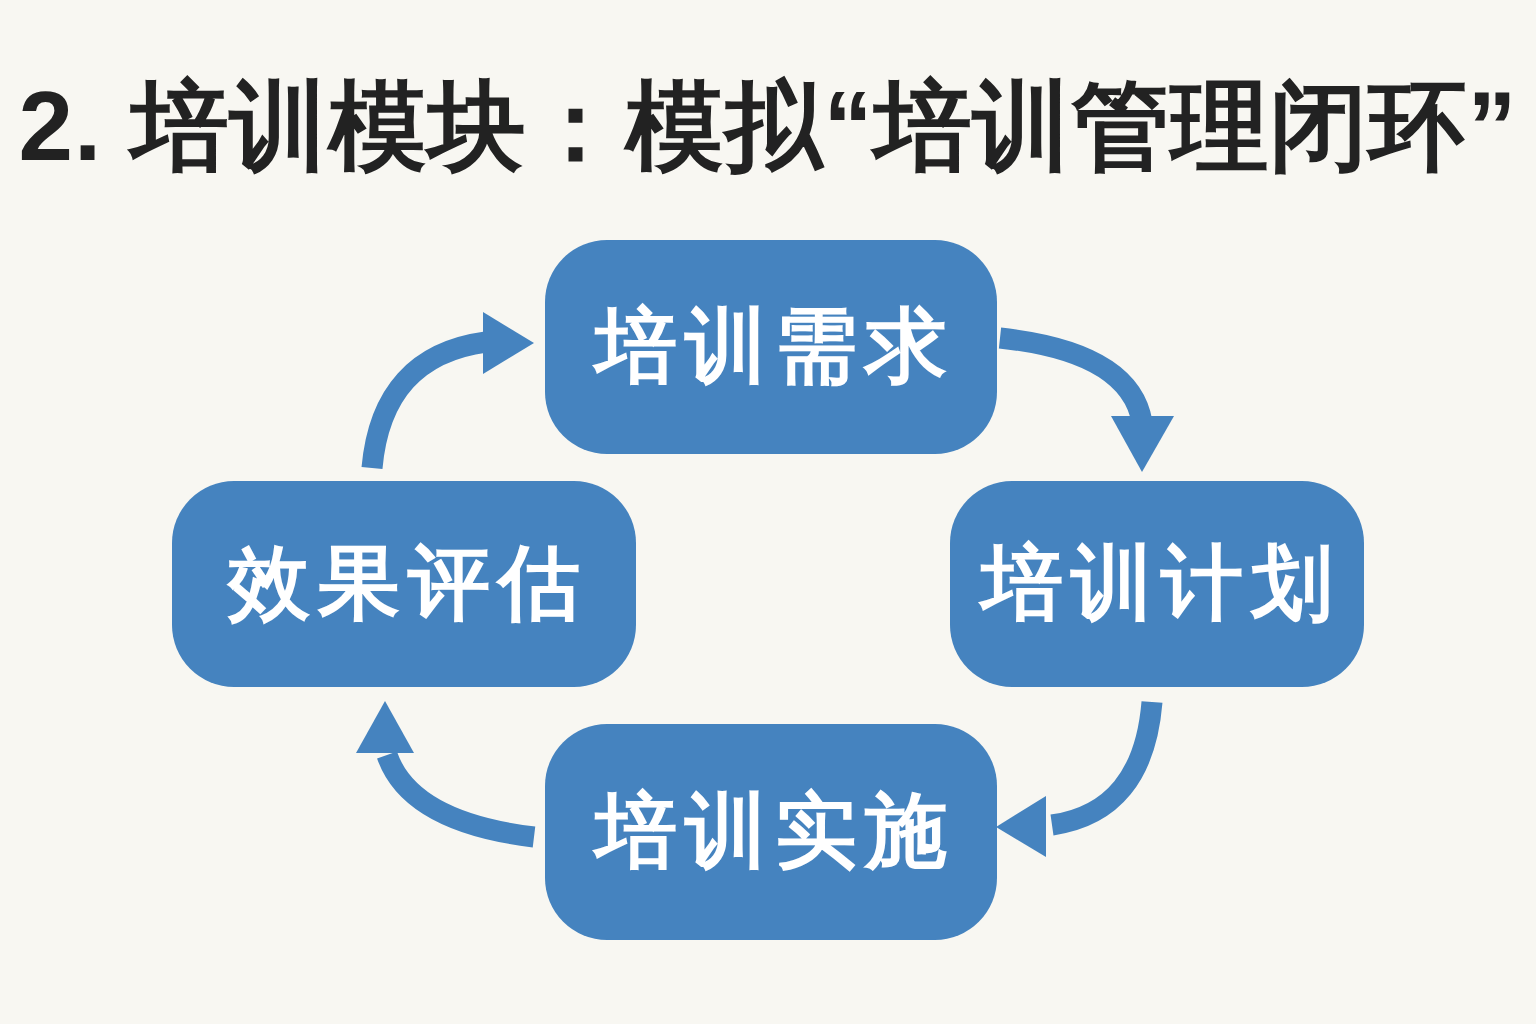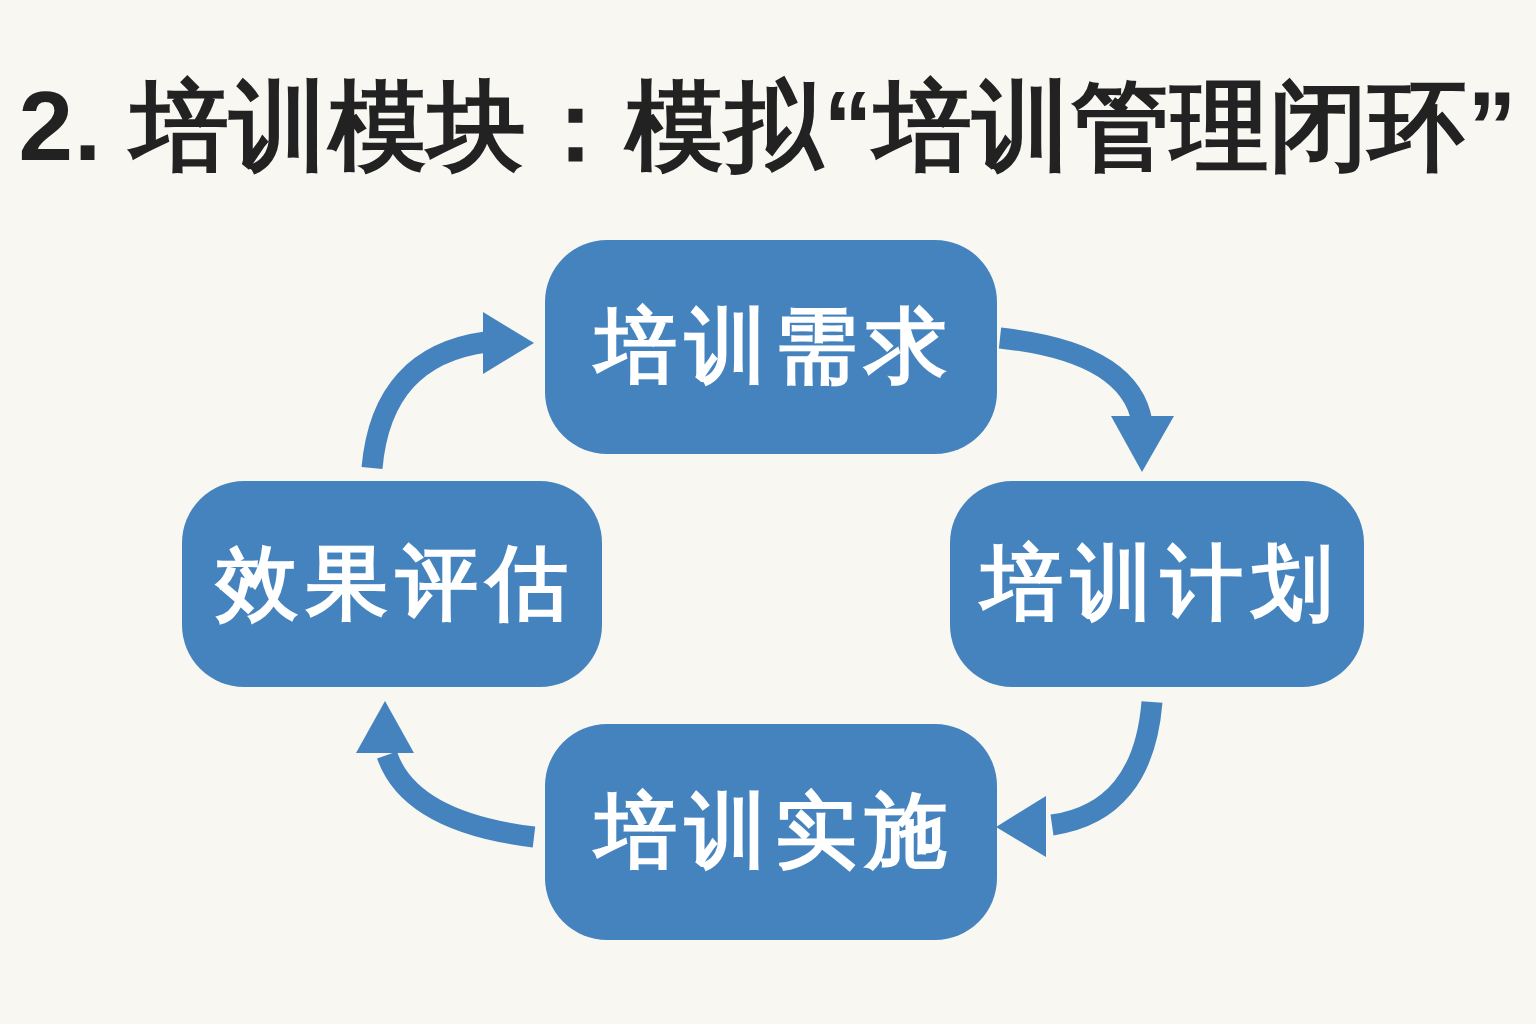--- a/index.html
+++ b/index.html
@@ -60,21 +60,21 @@
     color: var(--node-text);
     font-size: 82px;
     font-weight: 800;
     letter-spacing: 8px;
     text-indent: 8px;
     white-space: nowrap;
   }
   .node-top    { left: 545px; top: 240px; width: 452px; height: 214px; }
   .node-right  { left: 950px; top: 481px; width: 414px; height: 206px; }
   .node-bottom { left: 545px; top: 724px; width: 452px; height: 216px; justify-content: center; }
-  .node-left   { left: 172px; top: 481px; width: 420px; height: 206px; margin-left: 10px; }
+  .node-left   { left: 172px; top: 481px; width: 464px; height: 206px; }
 </style>
 </head>
 <body>
 
 <div class="slide">
 
   <h1 class="title">2. 培训模块：模拟“培训管理闭环”</h1>
 
   <svg class="arrow-layer" viewBox="0 0 1536 1024" xmlns="http://www.w3.org/2000/svg" aria-hidden="true">
     <g>

